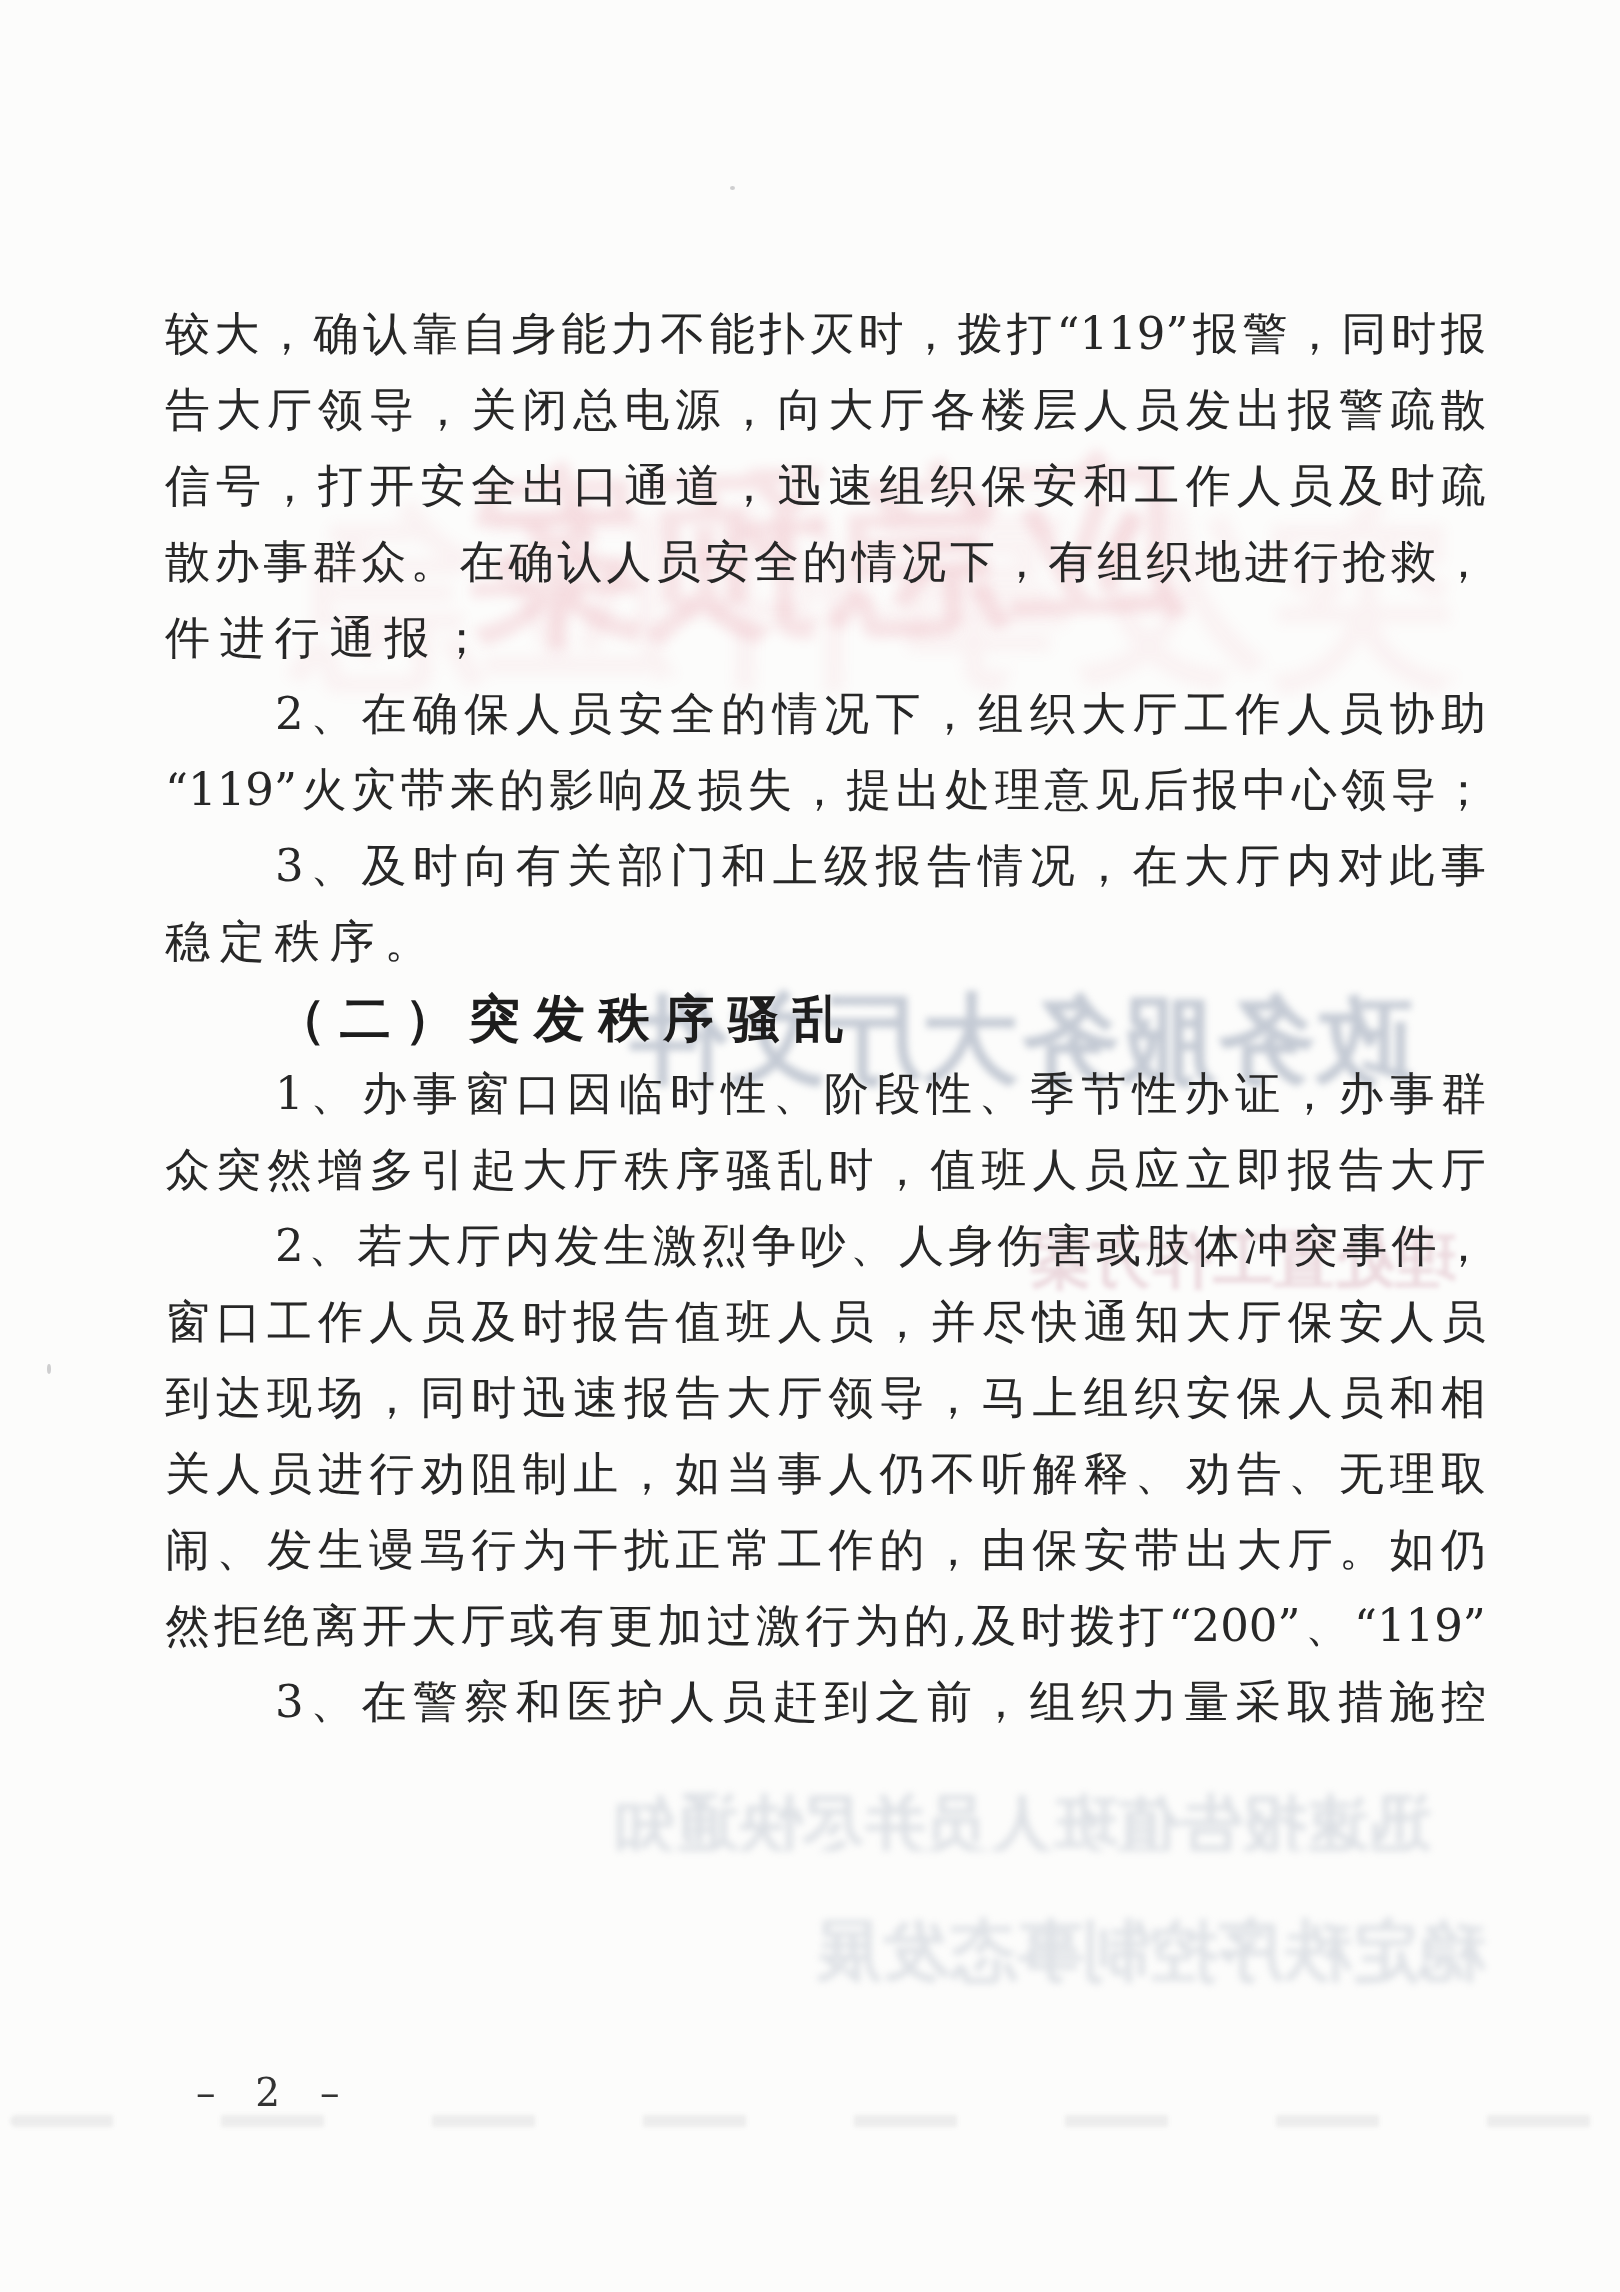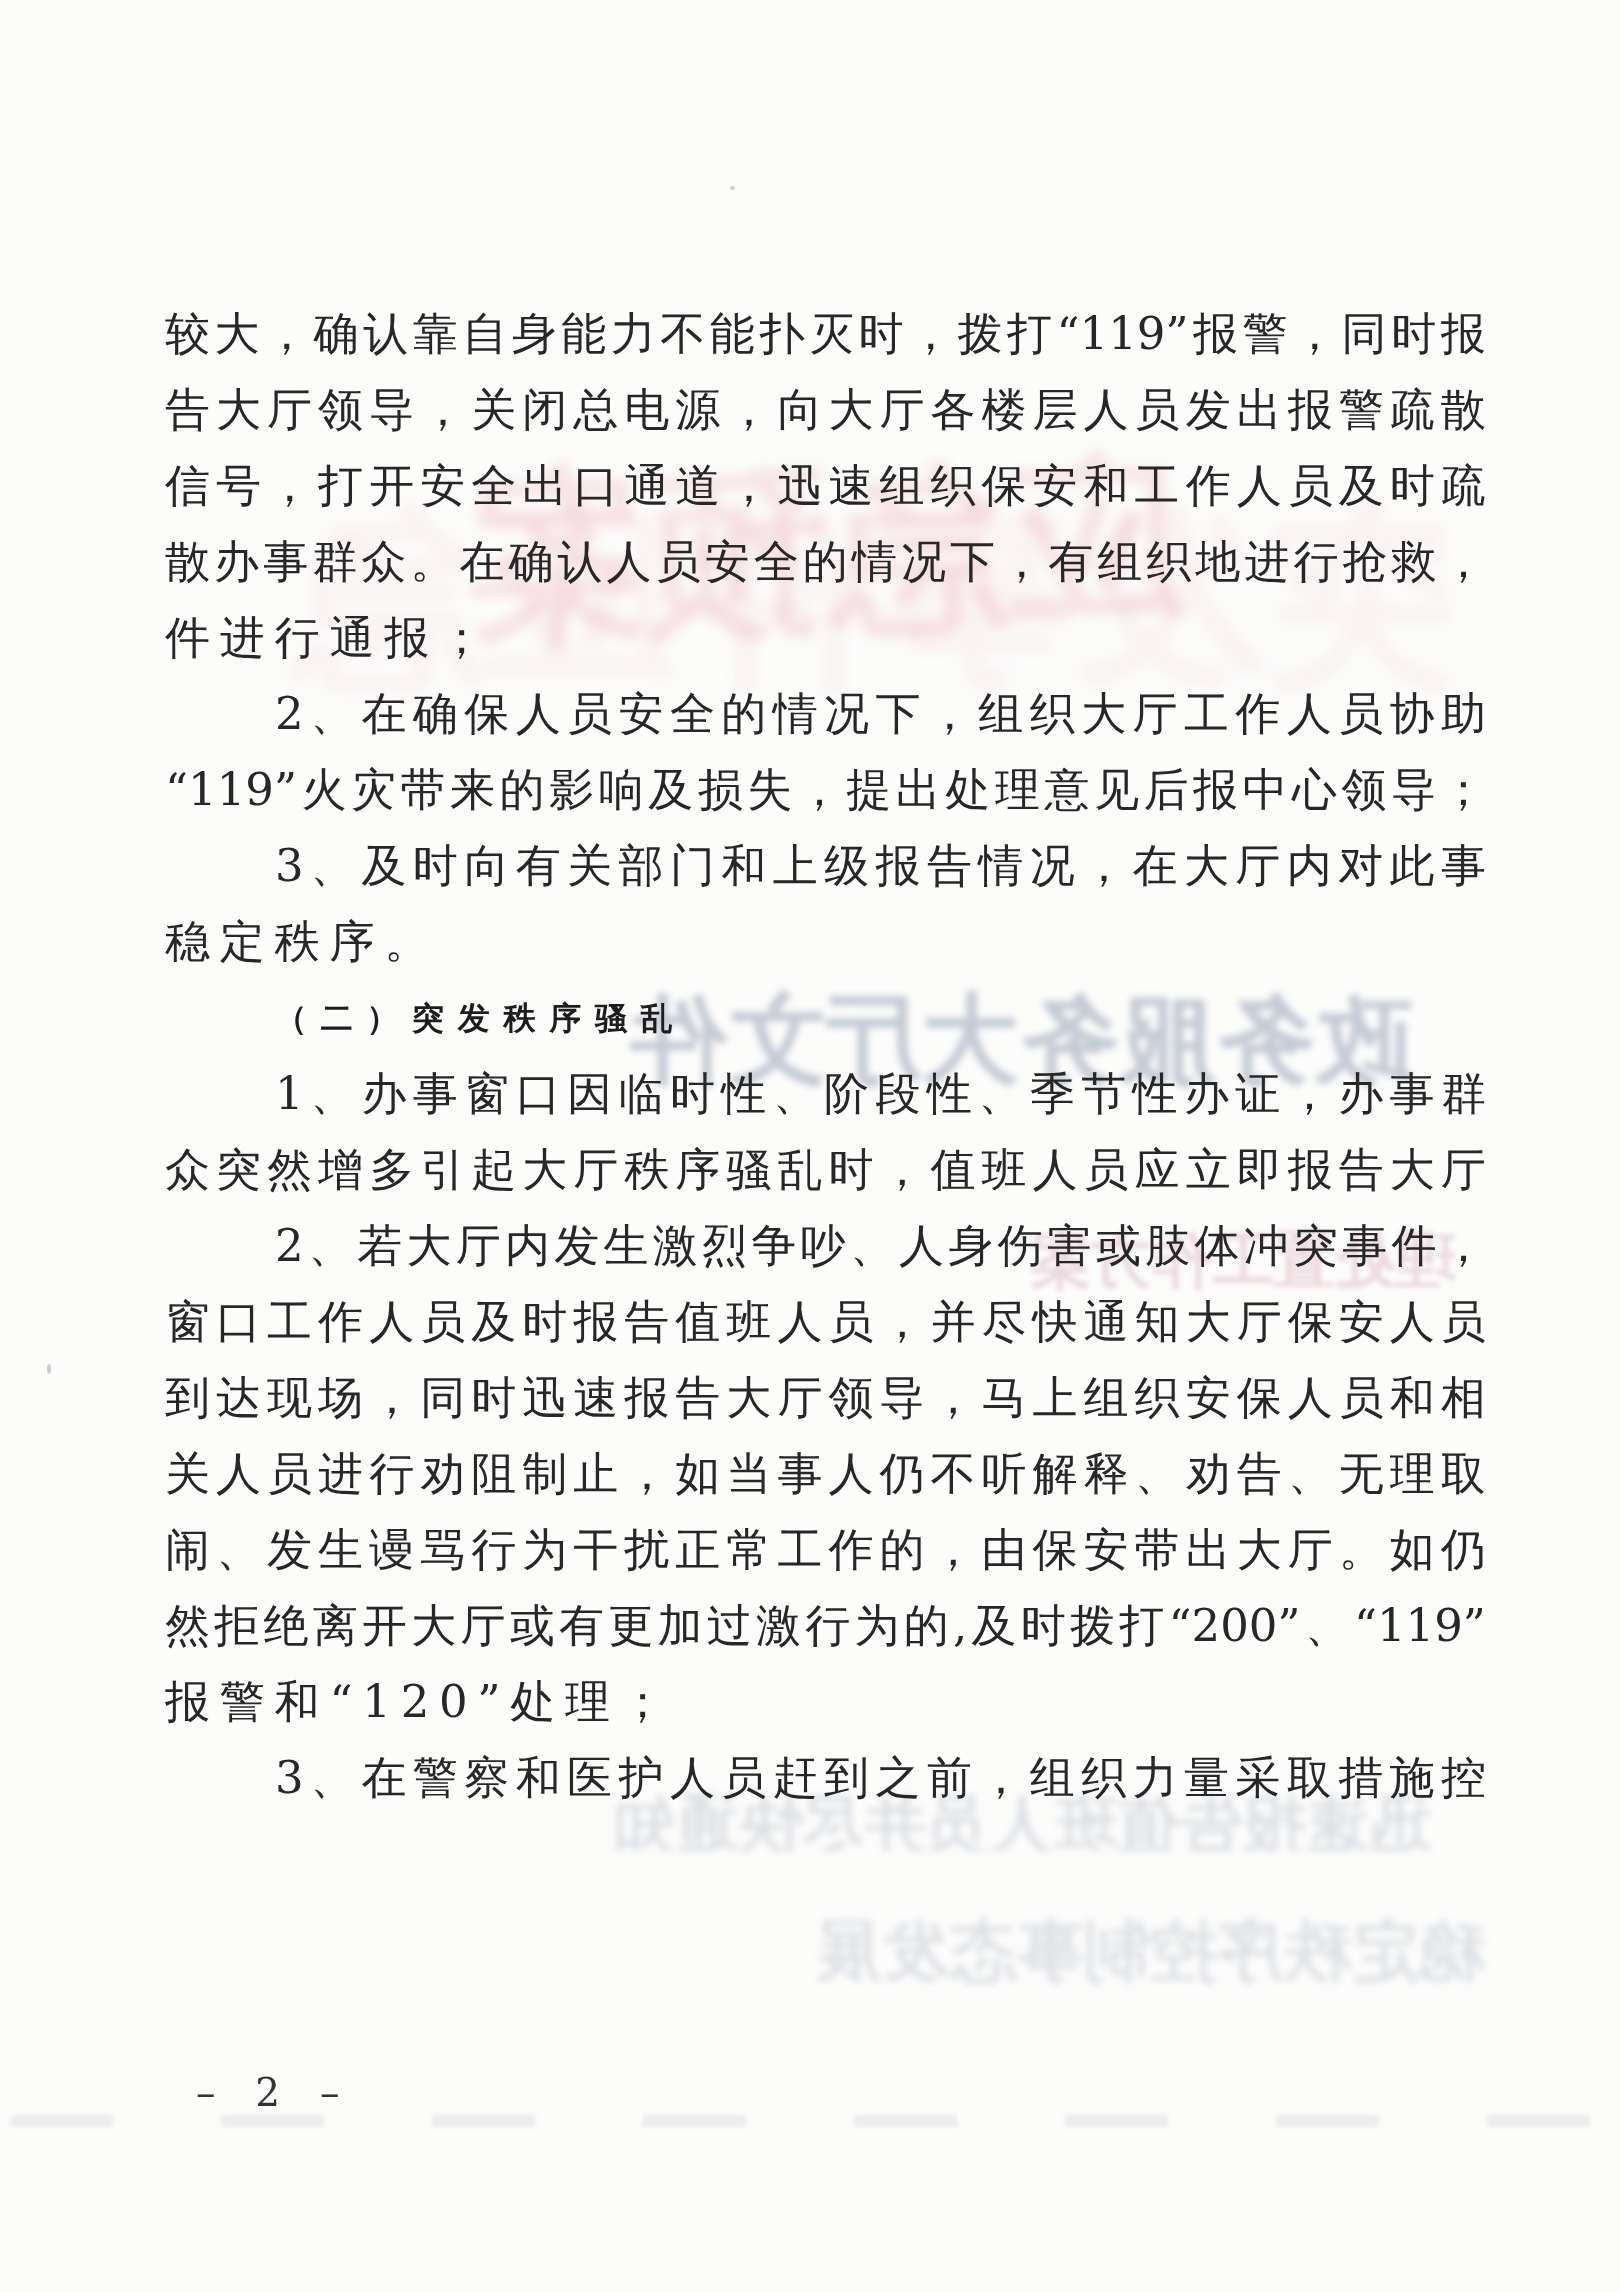--- a/index.html
+++ b/index.html
@@ -29,21 +29,21 @@
   }
   .line.j{
     display:flex;
     justify-content:space-between;
     align-items:center;
     letter-spacing:0;
   }
   .line.ind{padding-left:110px;}
   .line.heading{
     font-weight:700;
-    font-size:32px;
+    font-size:51px;
     letter-spacing:13.7px;
     color:#1d1d1d;
   }
   
   .pagenum{
     position:absolute;
     left:196px;top:2070px;
     font-size:39px;
     letter-spacing:13.7px;
     color:#333;
@@ -534,21 +534,20 @@
         <span>的</span>
         <span>,</span>
         <span>及</span>
         <span>时</span>
         <span>拨</span>
         <span>打</span>
         <span>“200”</span>
         <span>、</span>
         <span>“119”</span>
       </div>
-    <div class="line">报警和“120”处理；</div>
     <div class="line j ind">
         <span>3</span>
         <span>、</span>
         <span>在</span>
         <span>警</span>
         <span>察</span>
         <span>和</span>
         <span>医</span>
         <span>护</span>
         <span>人</span>

